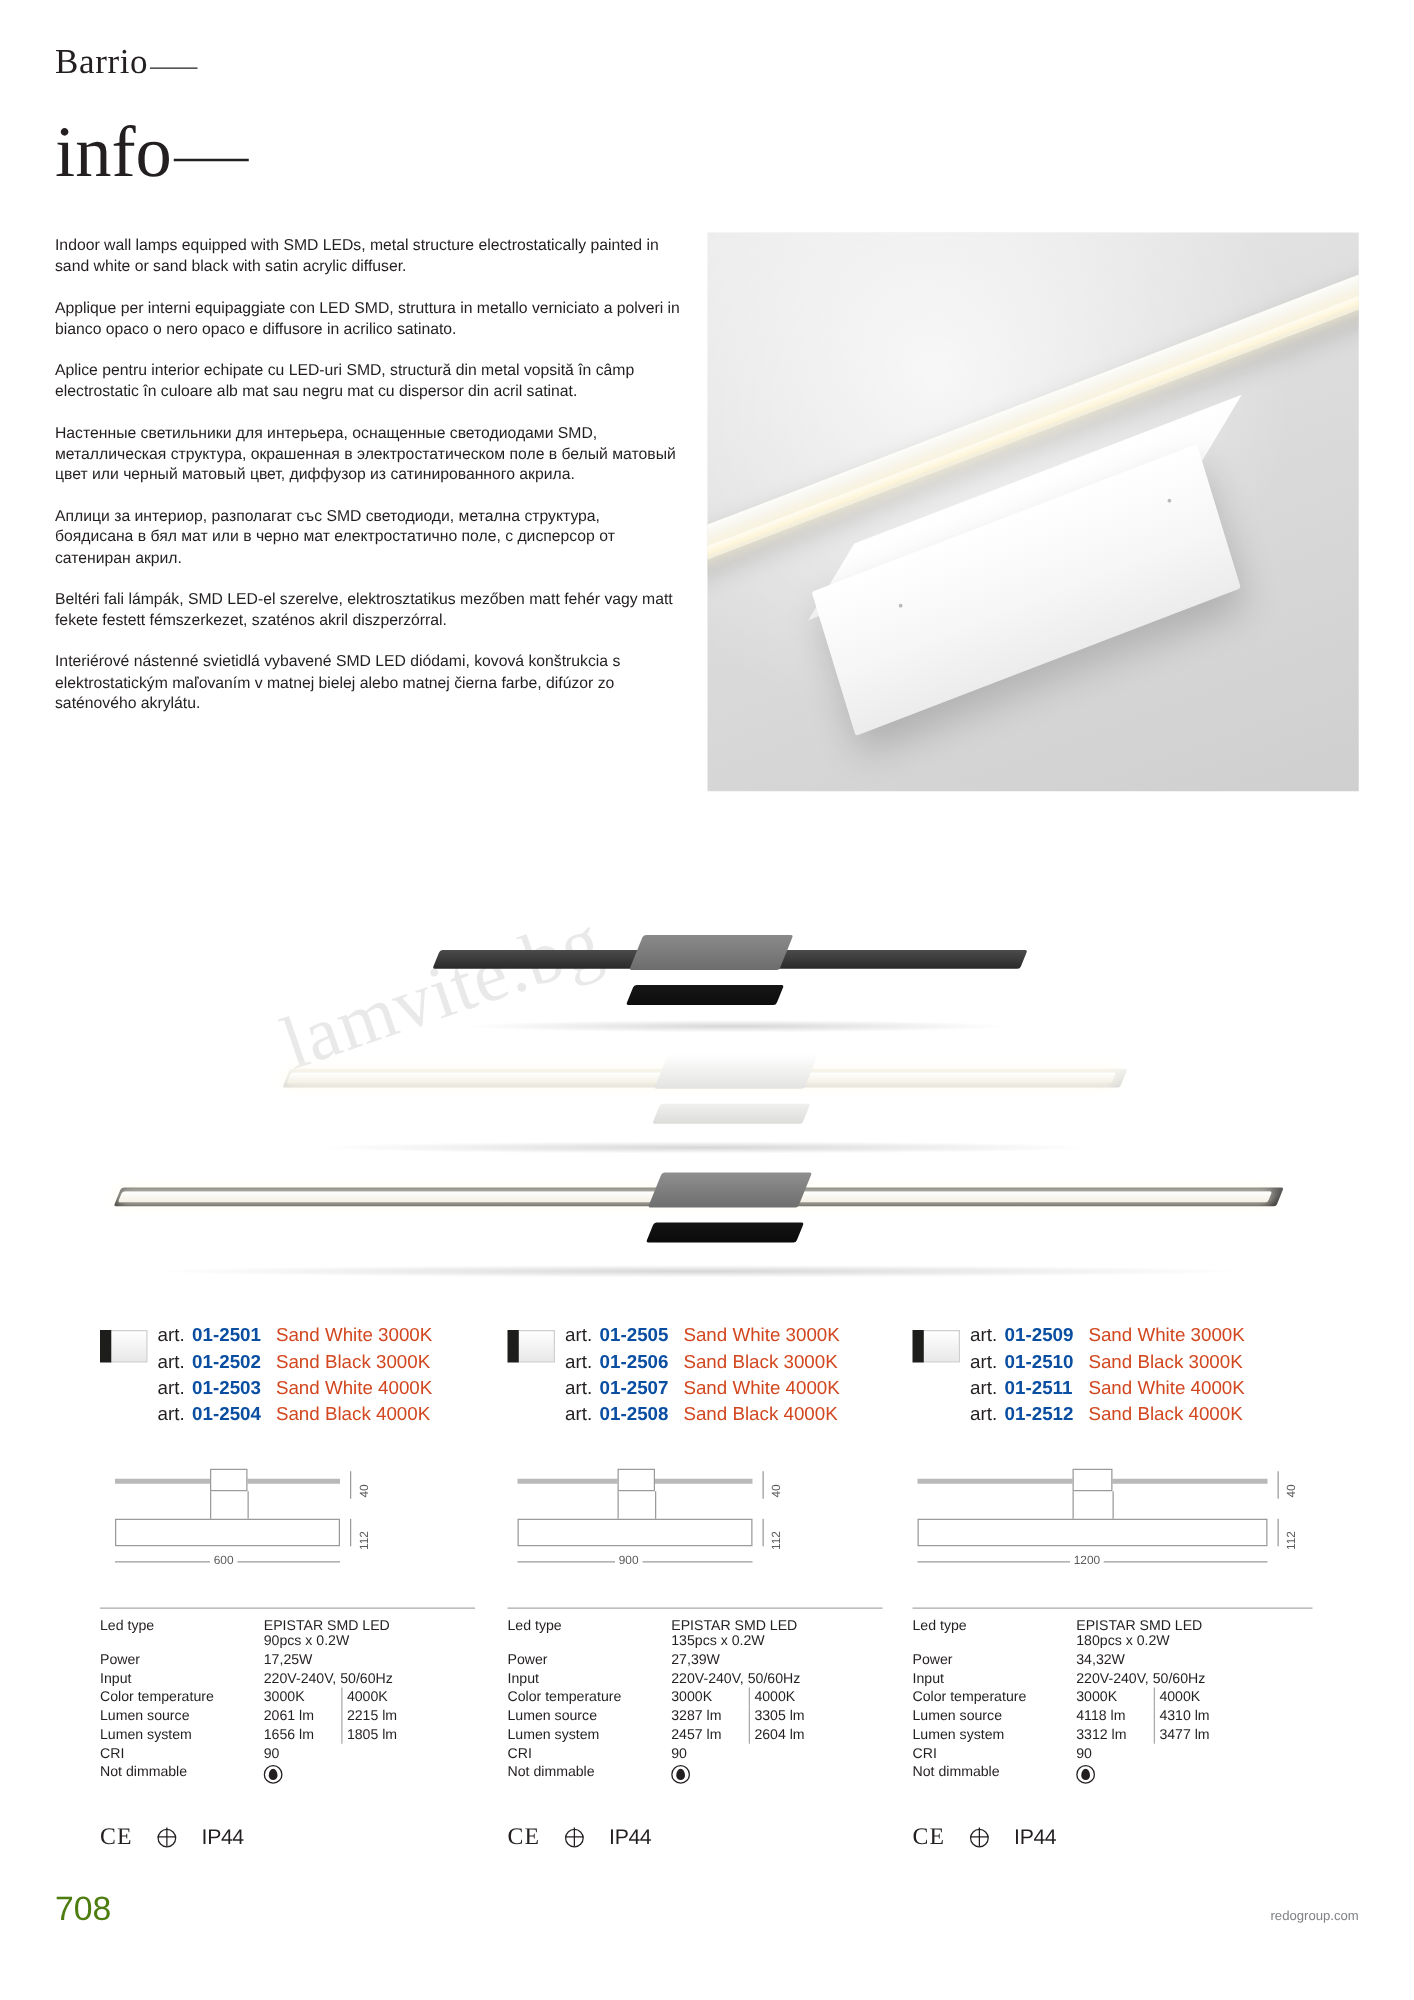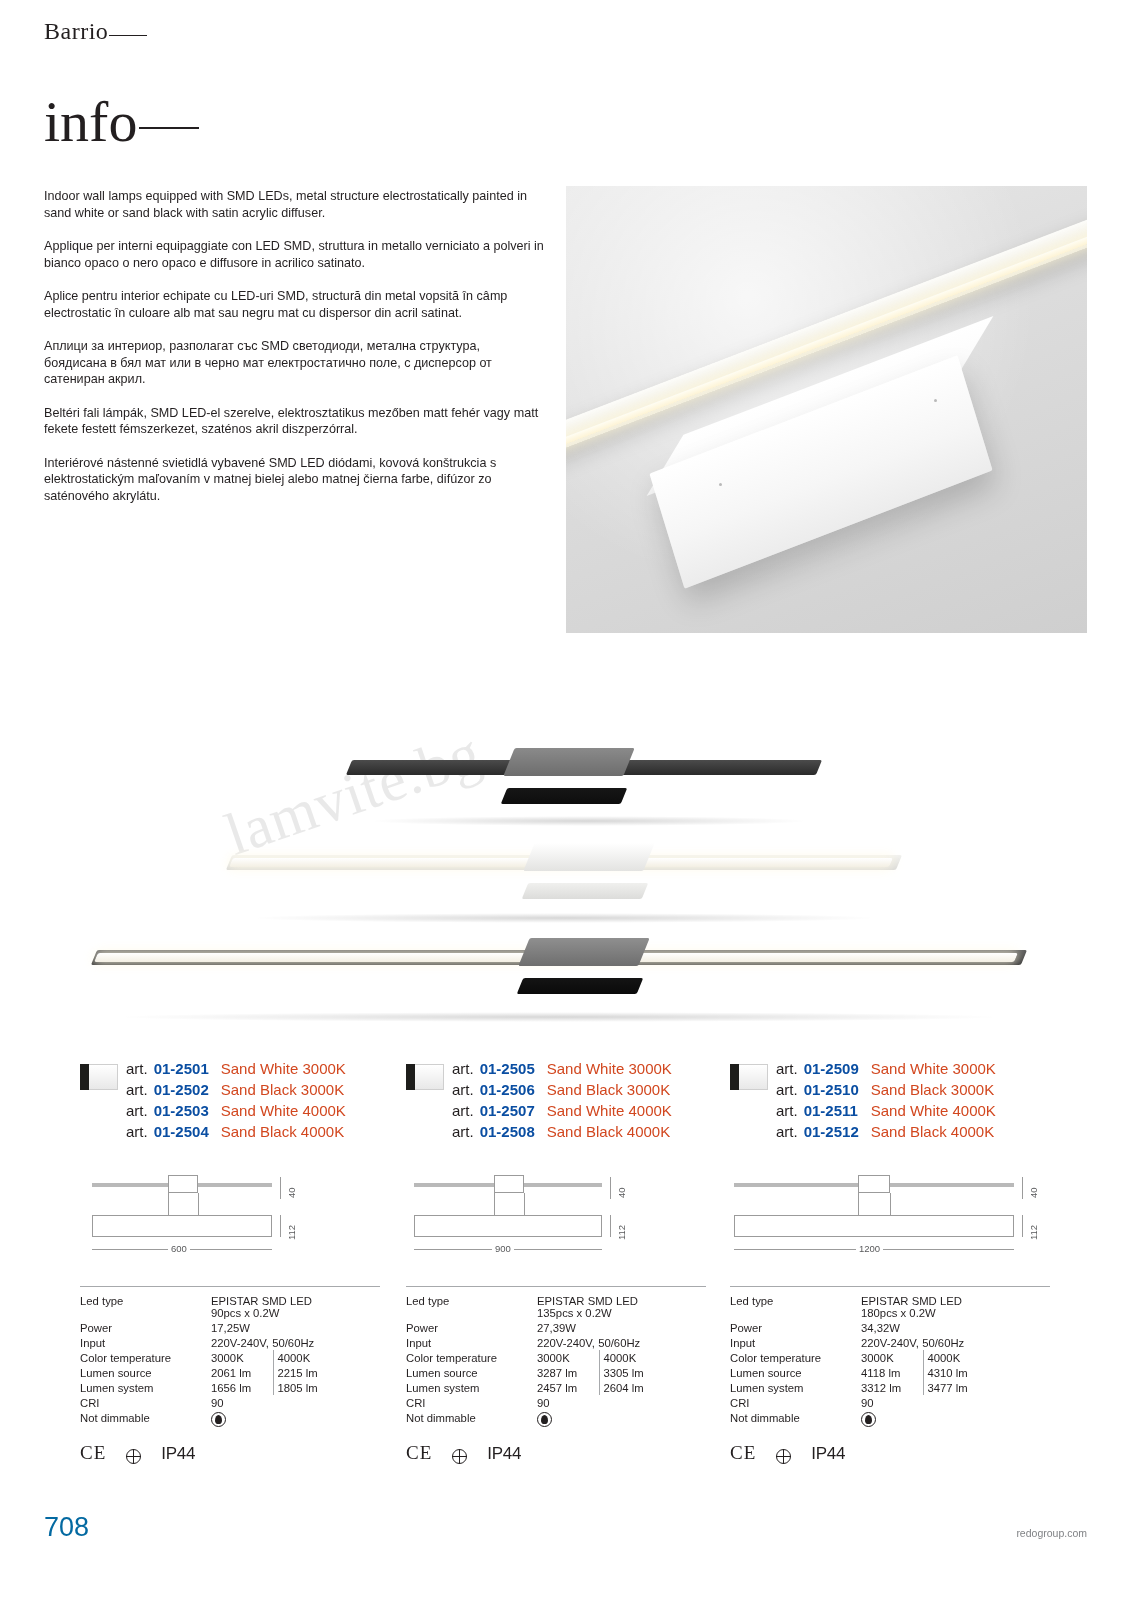--- a/index.html
+++ b/index.html
@@ -10,23 +10,23 @@
     background: #ffffff;
     font-family: "Liberation Sans", sans-serif;
     color: #231f20;
     position: relative;
     overflow: hidden;
   }
 
   
   .brand {
     position: absolute;
-    left: 44px; top: 18px;
+    left: 44px; top: 34px;
     font-family: "Liberation Serif", serif;
-    font-size: 24px;
+    font-size: 28px;
     letter-spacing: 0.5px;
     color: #231f20;
   }
   .brand .rule {
     display: inline-block;
     width: 38px;
     border-bottom: 1.5px solid #231f20;
     vertical-align: 3px;
     margin-left: 1px;
   }
@@ -178,31 +178,31 @@
   .specblock { position: absolute; top: 0; }
   .specblock .hr { border-top: 1px solid #a7a9ac; margin-bottom: 6px; }
   .specblock table { border-collapse: collapse; font-size: 11.3px; color:#231f20; }
   .specblock td { padding: 1.5px 0; vertical-align: top; }
   .specblock td.k { width: 125px; }
   .specblock td.v1 { width: 68px; padding-left: 6px; }
   .specblock td.v2 { width: 70px; padding-left: 4px; border-left: 1px solid #a7a9ac; }
   .specblock td.vfull { padding-left: 6px; }
   .dim-sym { display:inline-block; width:15px; height:15px; border:1.3px solid #231f20; border-radius:50%; position:relative; }
   .dim-sym:before{ content:""; position:absolute; left:3px; top:2.5px; width:7px; height:9px; border-radius:50% 50% 50% 50%/60% 60% 40% 40%; background:#231f20; }
-  .certs { margin-top: 12px; display:flex; align-items:flex-end; gap:20px; }
+  .certs { margin-top: 28px; display:flex; align-items:center; gap:20px; }
   .ce { font-family:"Liberation Serif", serif; font-size:19px; letter-spacing:1px; }
   .globe { display:inline-block; width:15px; height:15px; border:1.5px solid #231f20; border-radius:50%; position:relative; }
   .globe:before { content:""; position:absolute; left:-1.5px; top:5.5px; width:15px; border-top:1.5px solid #231f20; }
   .globe:after { content:""; position:absolute; left:5.5px; top:-1.5px; height:15px; border-left:1.5px solid #231f20; }
   .ip { font-size:17px; font-weight:400; letter-spacing:-0.3px; }
 
   
   .pagenum {
     position:absolute; left:44px; top:1512px;
-    font-size:27px; color:#0369a1; font-family:"Liberation Sans", sans-serif;
+    font-size:27px; color:#4d7c0f; font-family:"Liberation Sans", sans-serif;
   }
   .siteurl {
     position:absolute; right:44px; top:1527px;
     font-size:10.5px; color:#808285;
   }
 </style>
 </head>
 <body>
 
 <div class="brand">
@@ -210,20 +210,21 @@
 </div>
 
 <div class="page-title">
   <span>info</span><span class="rule"></span>
 </div>
 
 <div class="desc">
   <p class="lead">Indoor wall lamps equipped with SMD LEDs, metal structure electrostatically painted in sand white or sand black with satin acrylic diffuser.</p>
   <p>Applique per interni equipaggiate con LED SMD, struttura in metallo verniciato a polveri in bianco opaco o nero opaco e diffusore in acrilico satinato.</p>
   <p>Aplice pentru interior echipate cu LED-uri SMD, structură din metal vopsită în câmp electrostatic în culoare alb mat sau negru mat cu dispersor din acril satinat.</p>
+  <p>Настенные светильники для интерьера, оснащенные светодиодами SMD, металлическая структура, окрашенная в электростатическом поле в белый матовый цвет или черный матовый цвет, диффузор из сатинированного акрила.</p>
   <p>Аплици за интериор, разполагат със SMD светодиоди, метална структура, боядисана в бял мат или в черно мат електростатично поле, с дисперсор от сатениран акрил.</p>
   <p>Beltéri fali lámpák, SMD LED-el szerelve, elektrosztatikus mezőben matt fehér vagy matt fekete festett fémszerkezet, szaténos akril diszperzórral.</p>
   <p>Interiérové nástenné svietidlá vybavené SMD LED diódami, kovová konštrukcia s elektrostatickým maľovaním v matnej bielej alebo matnej čierna farbe, difúzor zo saténového akrylátu.</p>
 </div>
 
 <div class="hero">
   <div class="wall-shadow"></div>
   <div class="bar">
     <div class="glow"></div>
   </div>

